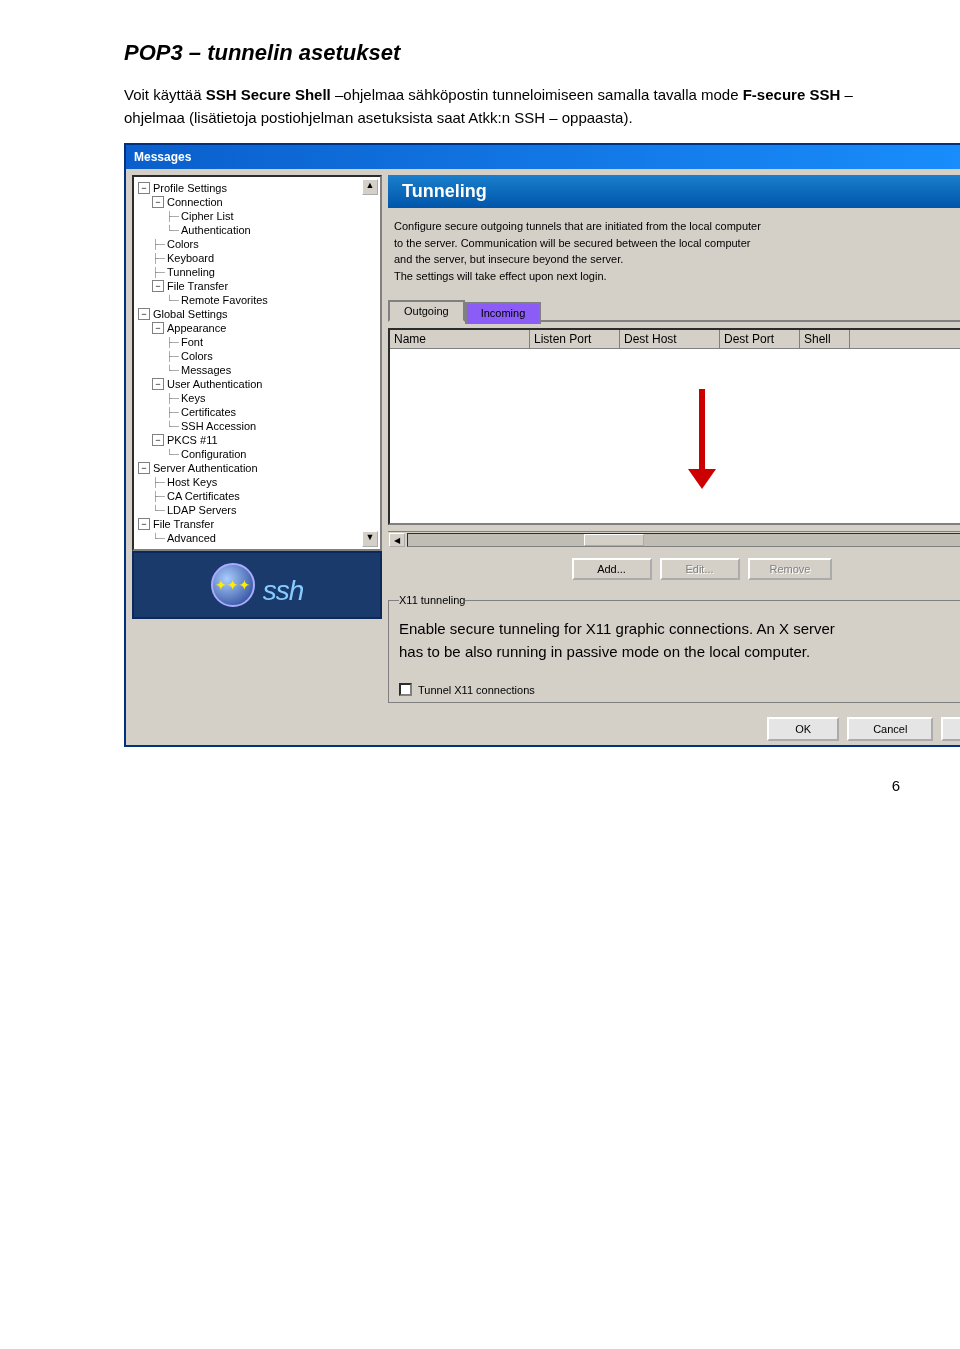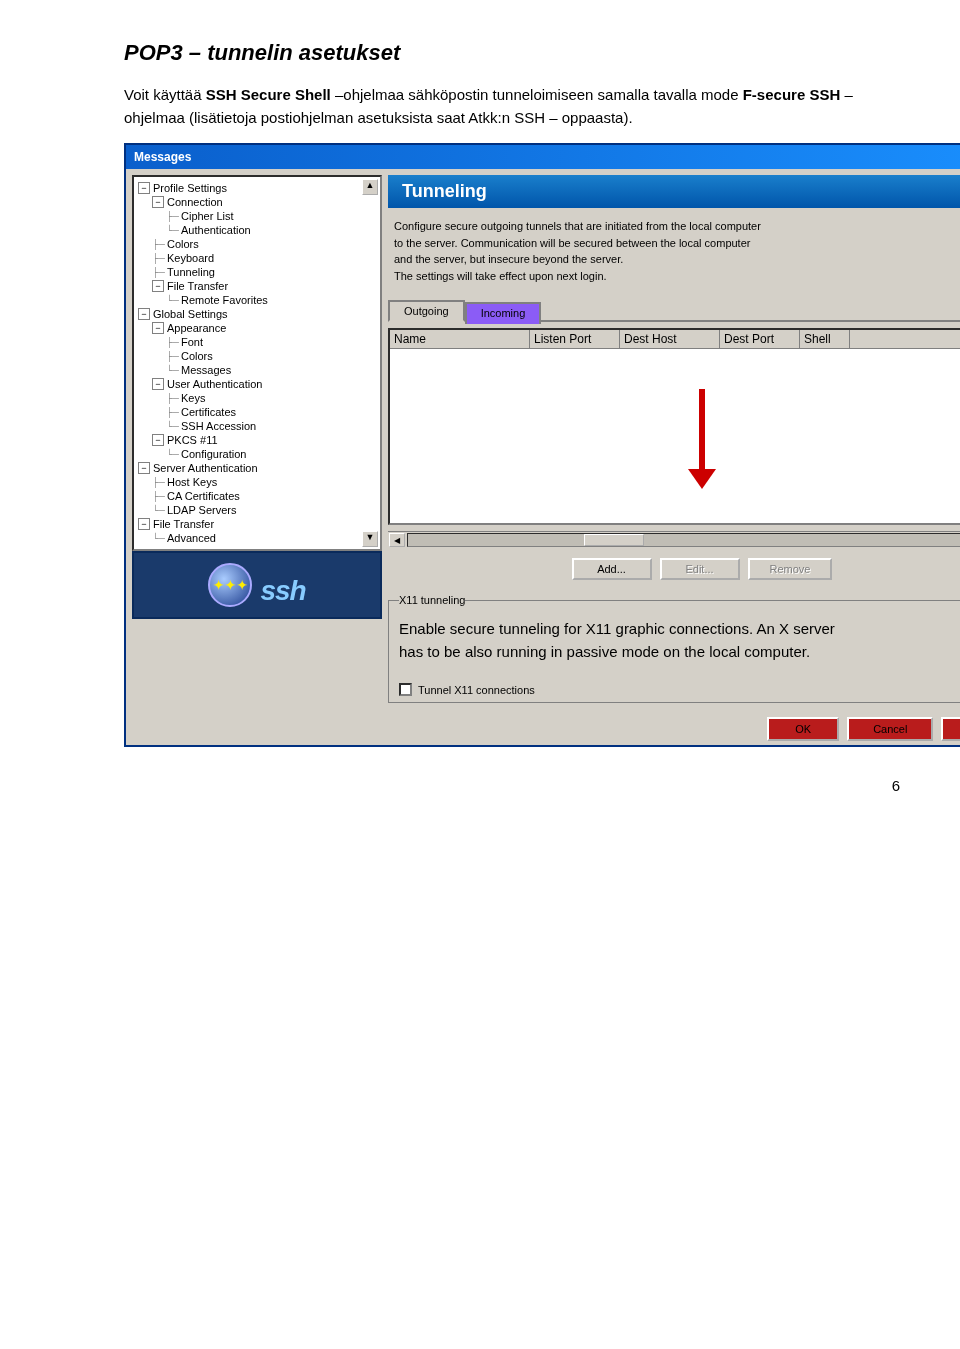--- a/index.html
+++ b/index.html
@@ -134,21 +134,21 @@
       border: 2px solid #0a2a5b;
     }
     .ssh-logo-inner {
       display: flex;
       align-items: center;
       gap: 8px;
     }
     .ssh-logo-text {
       color: #88ccff;
       font-size: 28px;
-      font-weight: bold;
+      font-weight: normal;
       font-style: italic;
       font-family: Arial, sans-serif;
       letter-spacing: -1px;
       margin-top: 12px;
     }
     .ssh-logo-circle {
       width: 44px;
       height: 44px;
       border-radius: 50%;
       background: radial-gradient(circle at 35% 35%, #aaccff, #1a3a8b);
@@ -343,21 +343,21 @@
       background: #fff;
       display: inline-block;
     }
     .bottom-buttons-row {
       display: flex;
       gap: 8px;
       justify-content: flex-end;
       padding: 8px 6px 4px 6px;
     }
     .bottom-btn {
-      background: #b91c1c;
+      background: #e5e5e5;
       border: 2px outset #fff;
       padding: 4px 24px;
       font-size: 11px;
       cursor: pointer;
       min-width: 72px;
       text-align: center;
       font-family: Tahoma, Arial, sans-serif;
     }
 
     .page-number {

